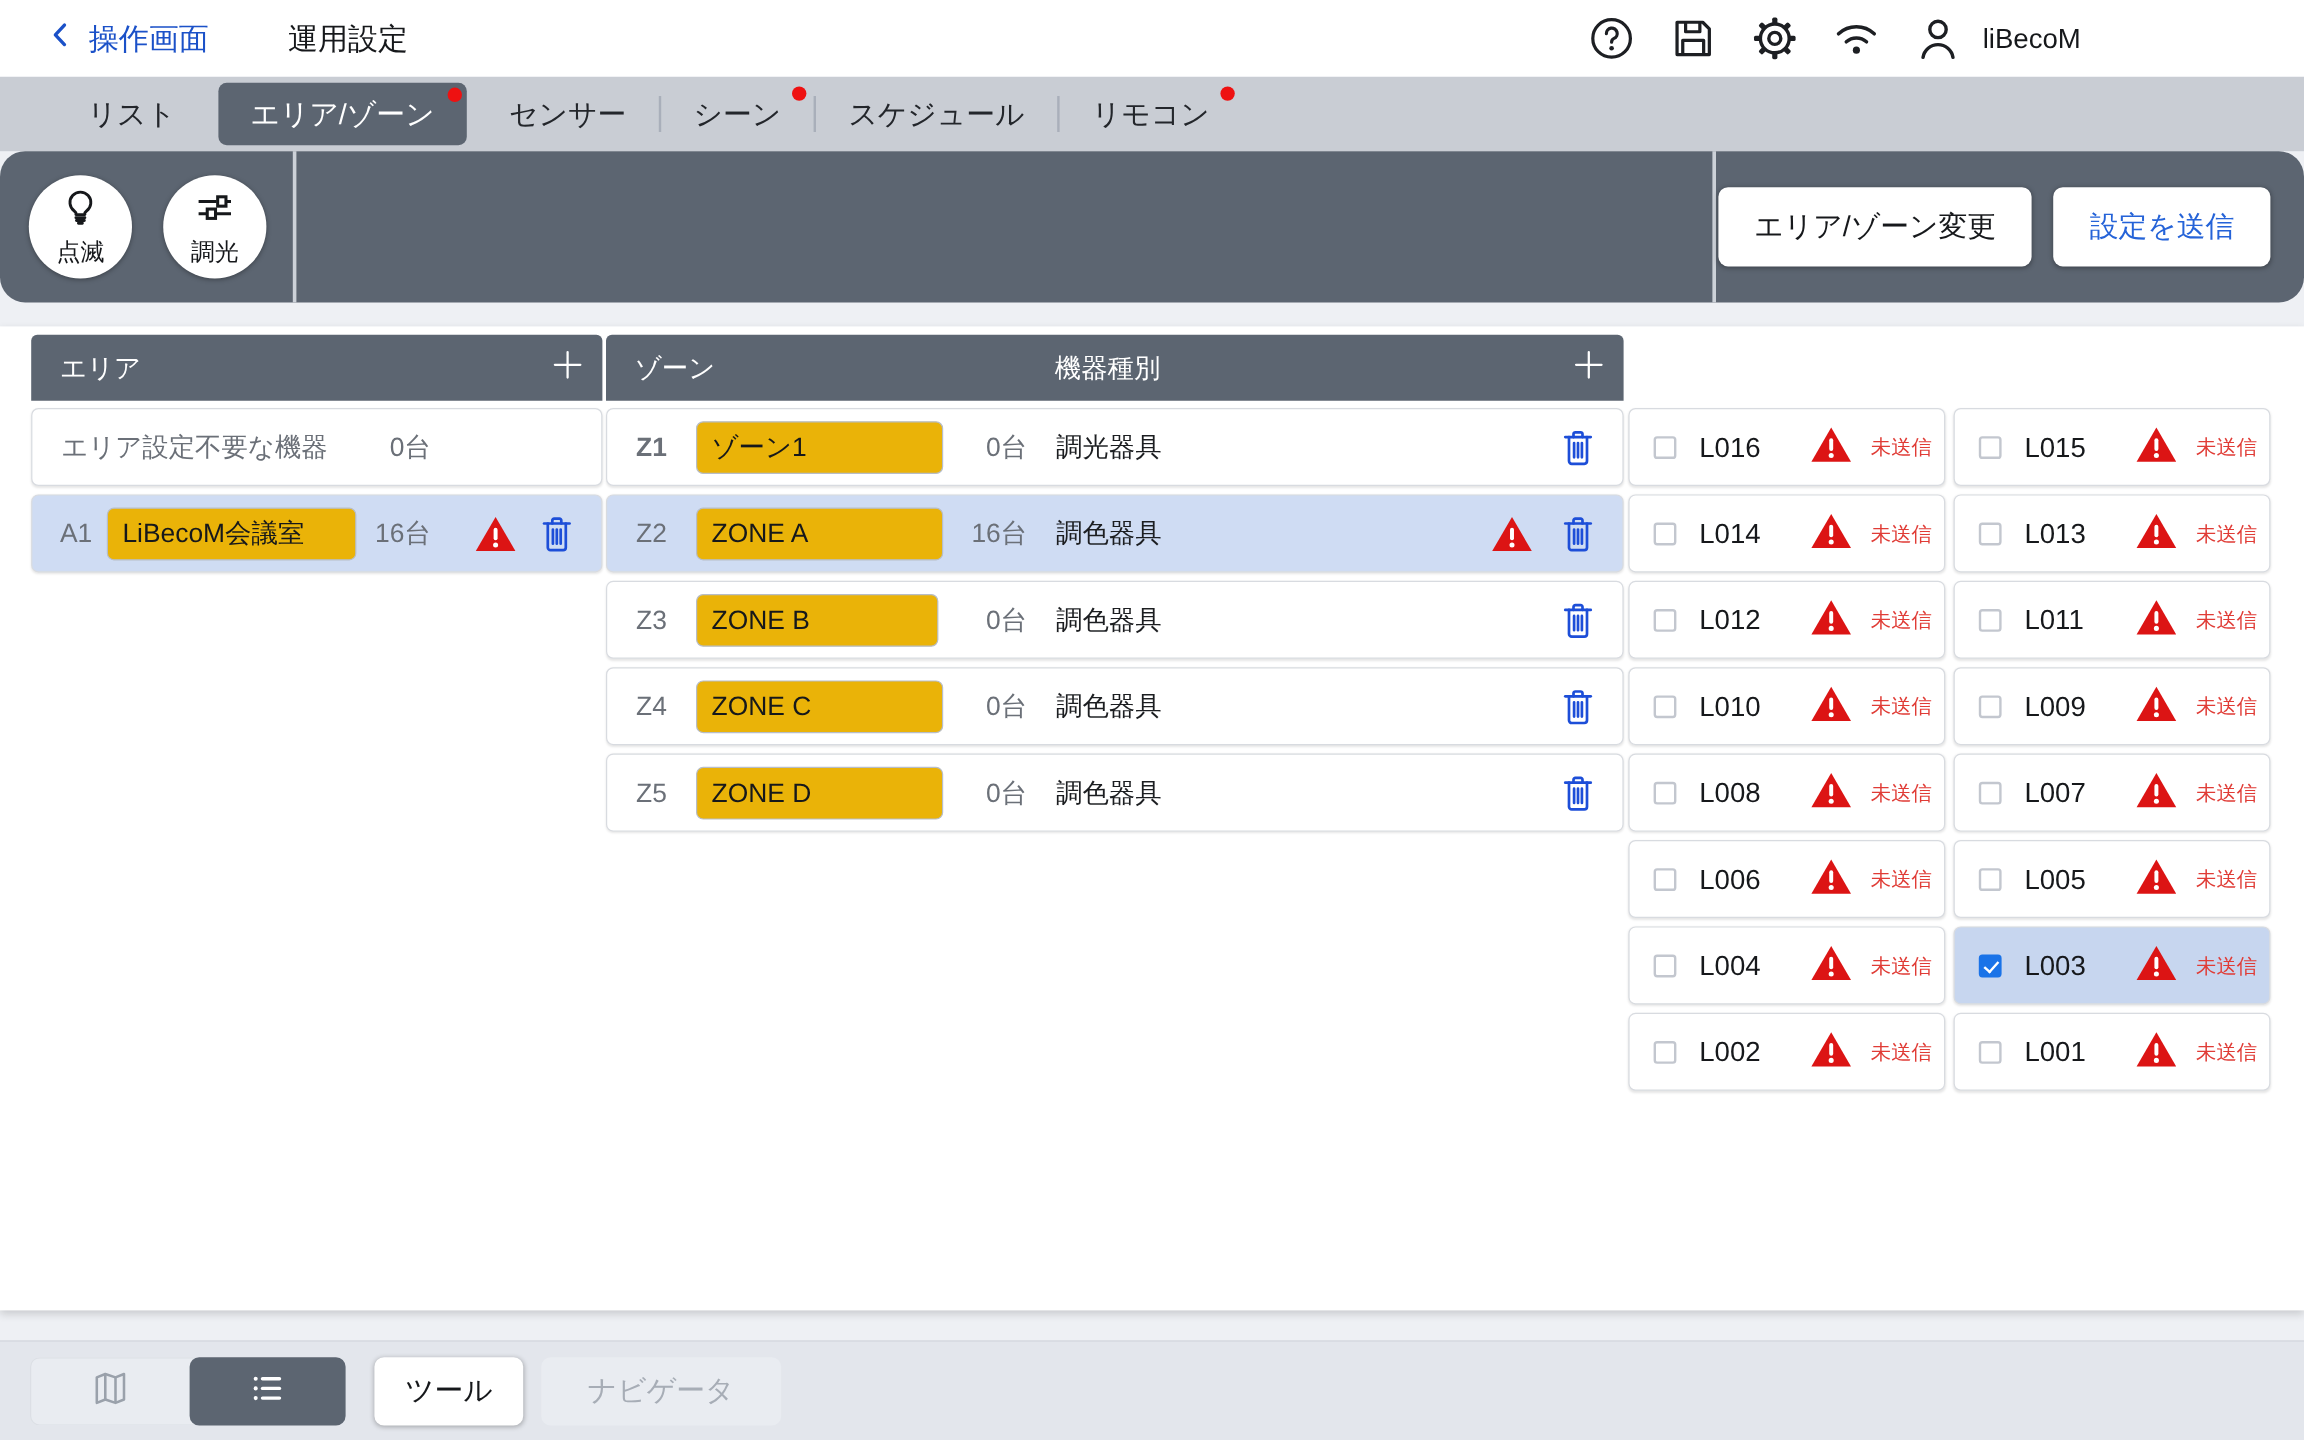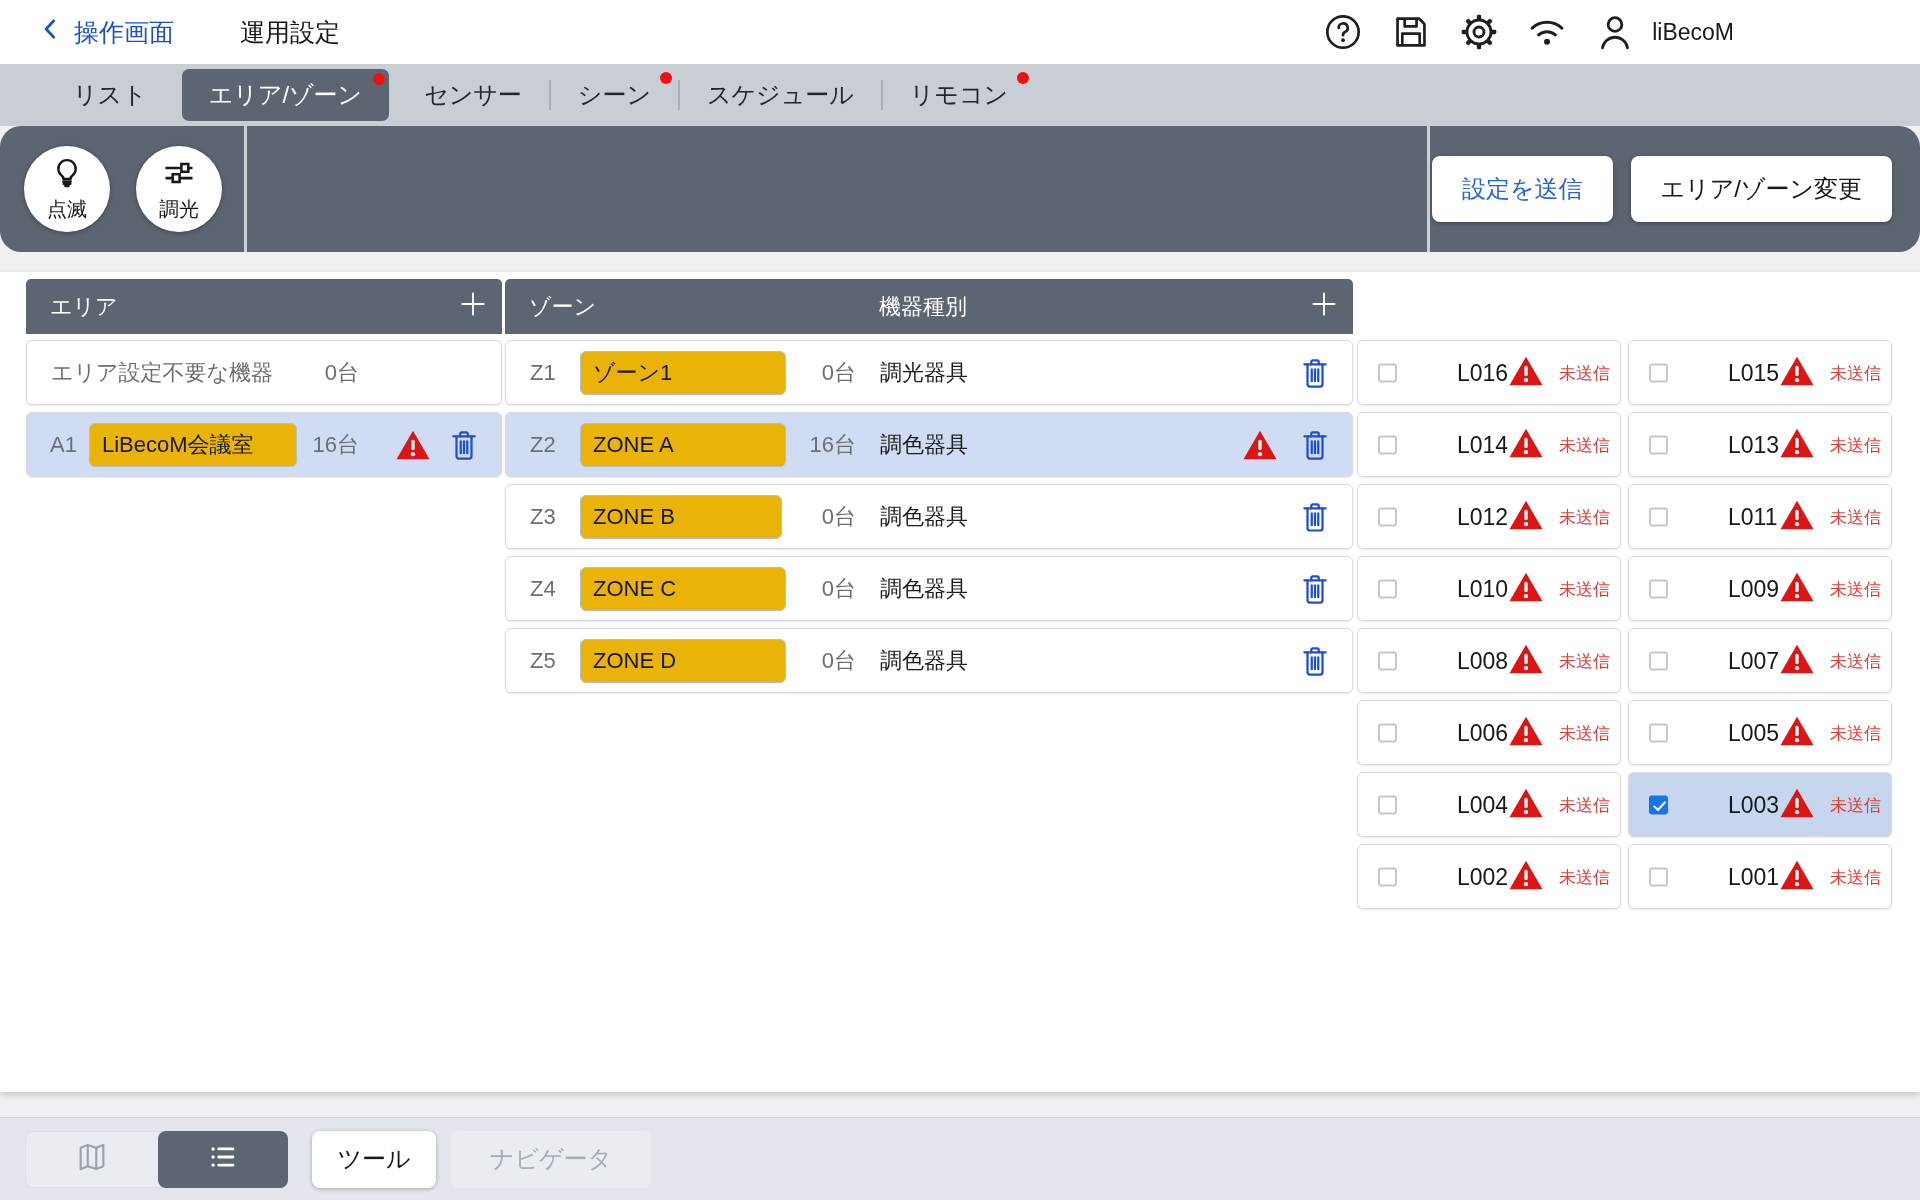--- a/index.html
+++ b/index.html
@@ -83,21 +83,21 @@
     grid-template-columns:264px 264px; grid-auto-rows:65px; column-gap:7px; row-gap:7px; }
   .dcell { position:relative; background:#ffffff; border:1px solid #d8dbe0; border-radius:6px;
     box-shadow:0 1px 2px rgba(0,0,0,.10); }
   .dcell.sel { background:#c7d6ef; }
   .cb { position:absolute; left:20px; top:50%; transform:translateY(-50%); width:19px; height:19px;
     background:#ffffff; border:2px solid #c3c7cf; border-radius:3px; cursor:pointer; }
   .cb.checked { background:#1a73e8; border-color:#1a73e8; }
   .cb.checked::after { content:""; position:absolute; left:5px; top:1px; width:5px; height:10px;
     border-right:2.5px solid #fff; border-bottom:2.5px solid #fff; transform:rotate(42deg); }
   .dlabel { position:absolute; left:58px; top:50%; transform:translateY(-50%); font-size:23px;
-    color:#16181b;margin-left:41px; }
+    color:#16181b; }
   .dwarn { position:absolute; left:150px; top:50%; transform:translateY(-50%); }
   .dstatus { position:absolute; right:10px; top:50%; transform:translateY(-50%); font-size:17px;
     color:#e03c36; }
 
   
   .bottombar { position:absolute; left:0; bottom:0; width:1920px; height:83px; background:#e3e6ec;
     border-top:1px solid #d2d6dc; display:flex; align-items:center; padding-left:25px; }
   .seg { display:flex; height:57px; border-radius:8px; background:#e9ecf1;
     box-shadow:0 0 0 1px #dcdfe5 inset; }
   .seg-map { width:133px; display:flex; align-items:center; justify-content:center;
@@ -218,22 +218,22 @@
             <rect x="13.6" y="6" width="4.6" height="5.2" fill="#fff"></rect>
             <path d="M3 15.4 h4.6 M12.8 15.4 H21"></path>
             <rect x="7.8" y="12.8" width="4.6" height="5.2" fill="#fff"></rect>
           </svg>
       </span>
       <span class="clabel">調光</span>
     </div>
     <div class="tb-sep" style="left:244px;"></div>
     <div class="tb-sep" style="left:1427px;"></div>
     <div class="tb-right">
+      <div class="tb-btn">エリア/ゾーン変更</div>
       <div class="tb-btn primary">設定を送信</div>
-      <div class="tb-btn">エリア/ゾーン変更</div>
     </div>
   </div>
 
   <div class="sheet">
 
     <div class="panel-header area-header">
       <span class="htitle">エリア</span>
       <span class="plus">
         <svg width="30" height="30" viewBox="0 0 24 24" stroke="#fff" stroke-width="1.5" fill="none" stroke-linecap="round">
             <path d="M12 3.5 v17 M3.5 12 h17"></path>
@@ -269,21 +269,21 @@
       <span class="htitle">ゾーン</span>
       <span class="htype">機器種別</span>
       <span class="plus">
         <svg width="30" height="30" viewBox="0 0 24 24" stroke="#fff" stroke-width="1.5" fill="none" stroke-linecap="round">
             <path d="M12 3.5 v17 M3.5 12 h17"></path>
           </svg>
       </span>
     </div>
 
     <div class="row zrow" style="top:68px;">
-      <span class="rid" style="left:24px;">Z1</span>
+      <span class="rid" style="left:24px;font-weight:bold;">Z1</span>
       <input class="rinput" style="left: 74px; width: 206px;" value="ゾーン1">
       <span class="rcount" style="left:282px;width:68px;">0台</span>
       <span class="rtype" style="left:374px;">調光器具</span>
       <span class="iwrap" style="right:22px;">
         <svg width="30" height="34" viewBox="0 0 24 26" fill="none" stroke="#1d4ed8" stroke-width="1.8" stroke-linecap="round">
             <path d="M3.5 6 h17"></path>
             <path d="M9 6 V4 a1.2 1.2 0 0 1 1.2-1.2 h3.6 A1.2 1.2 0 0 1 15 4 v2"></path>
             <path d="M6 6 v16 a1.8 1.8 0 0 0 1.8 1.8 h8.4 a1.8 1.8 0 0 0 1.8-1.8 V6"></path>
             <path d="M9.4 10 v9.5 M12 10 v9.5 M14.6 10 v9.5"></path>
           </svg>

